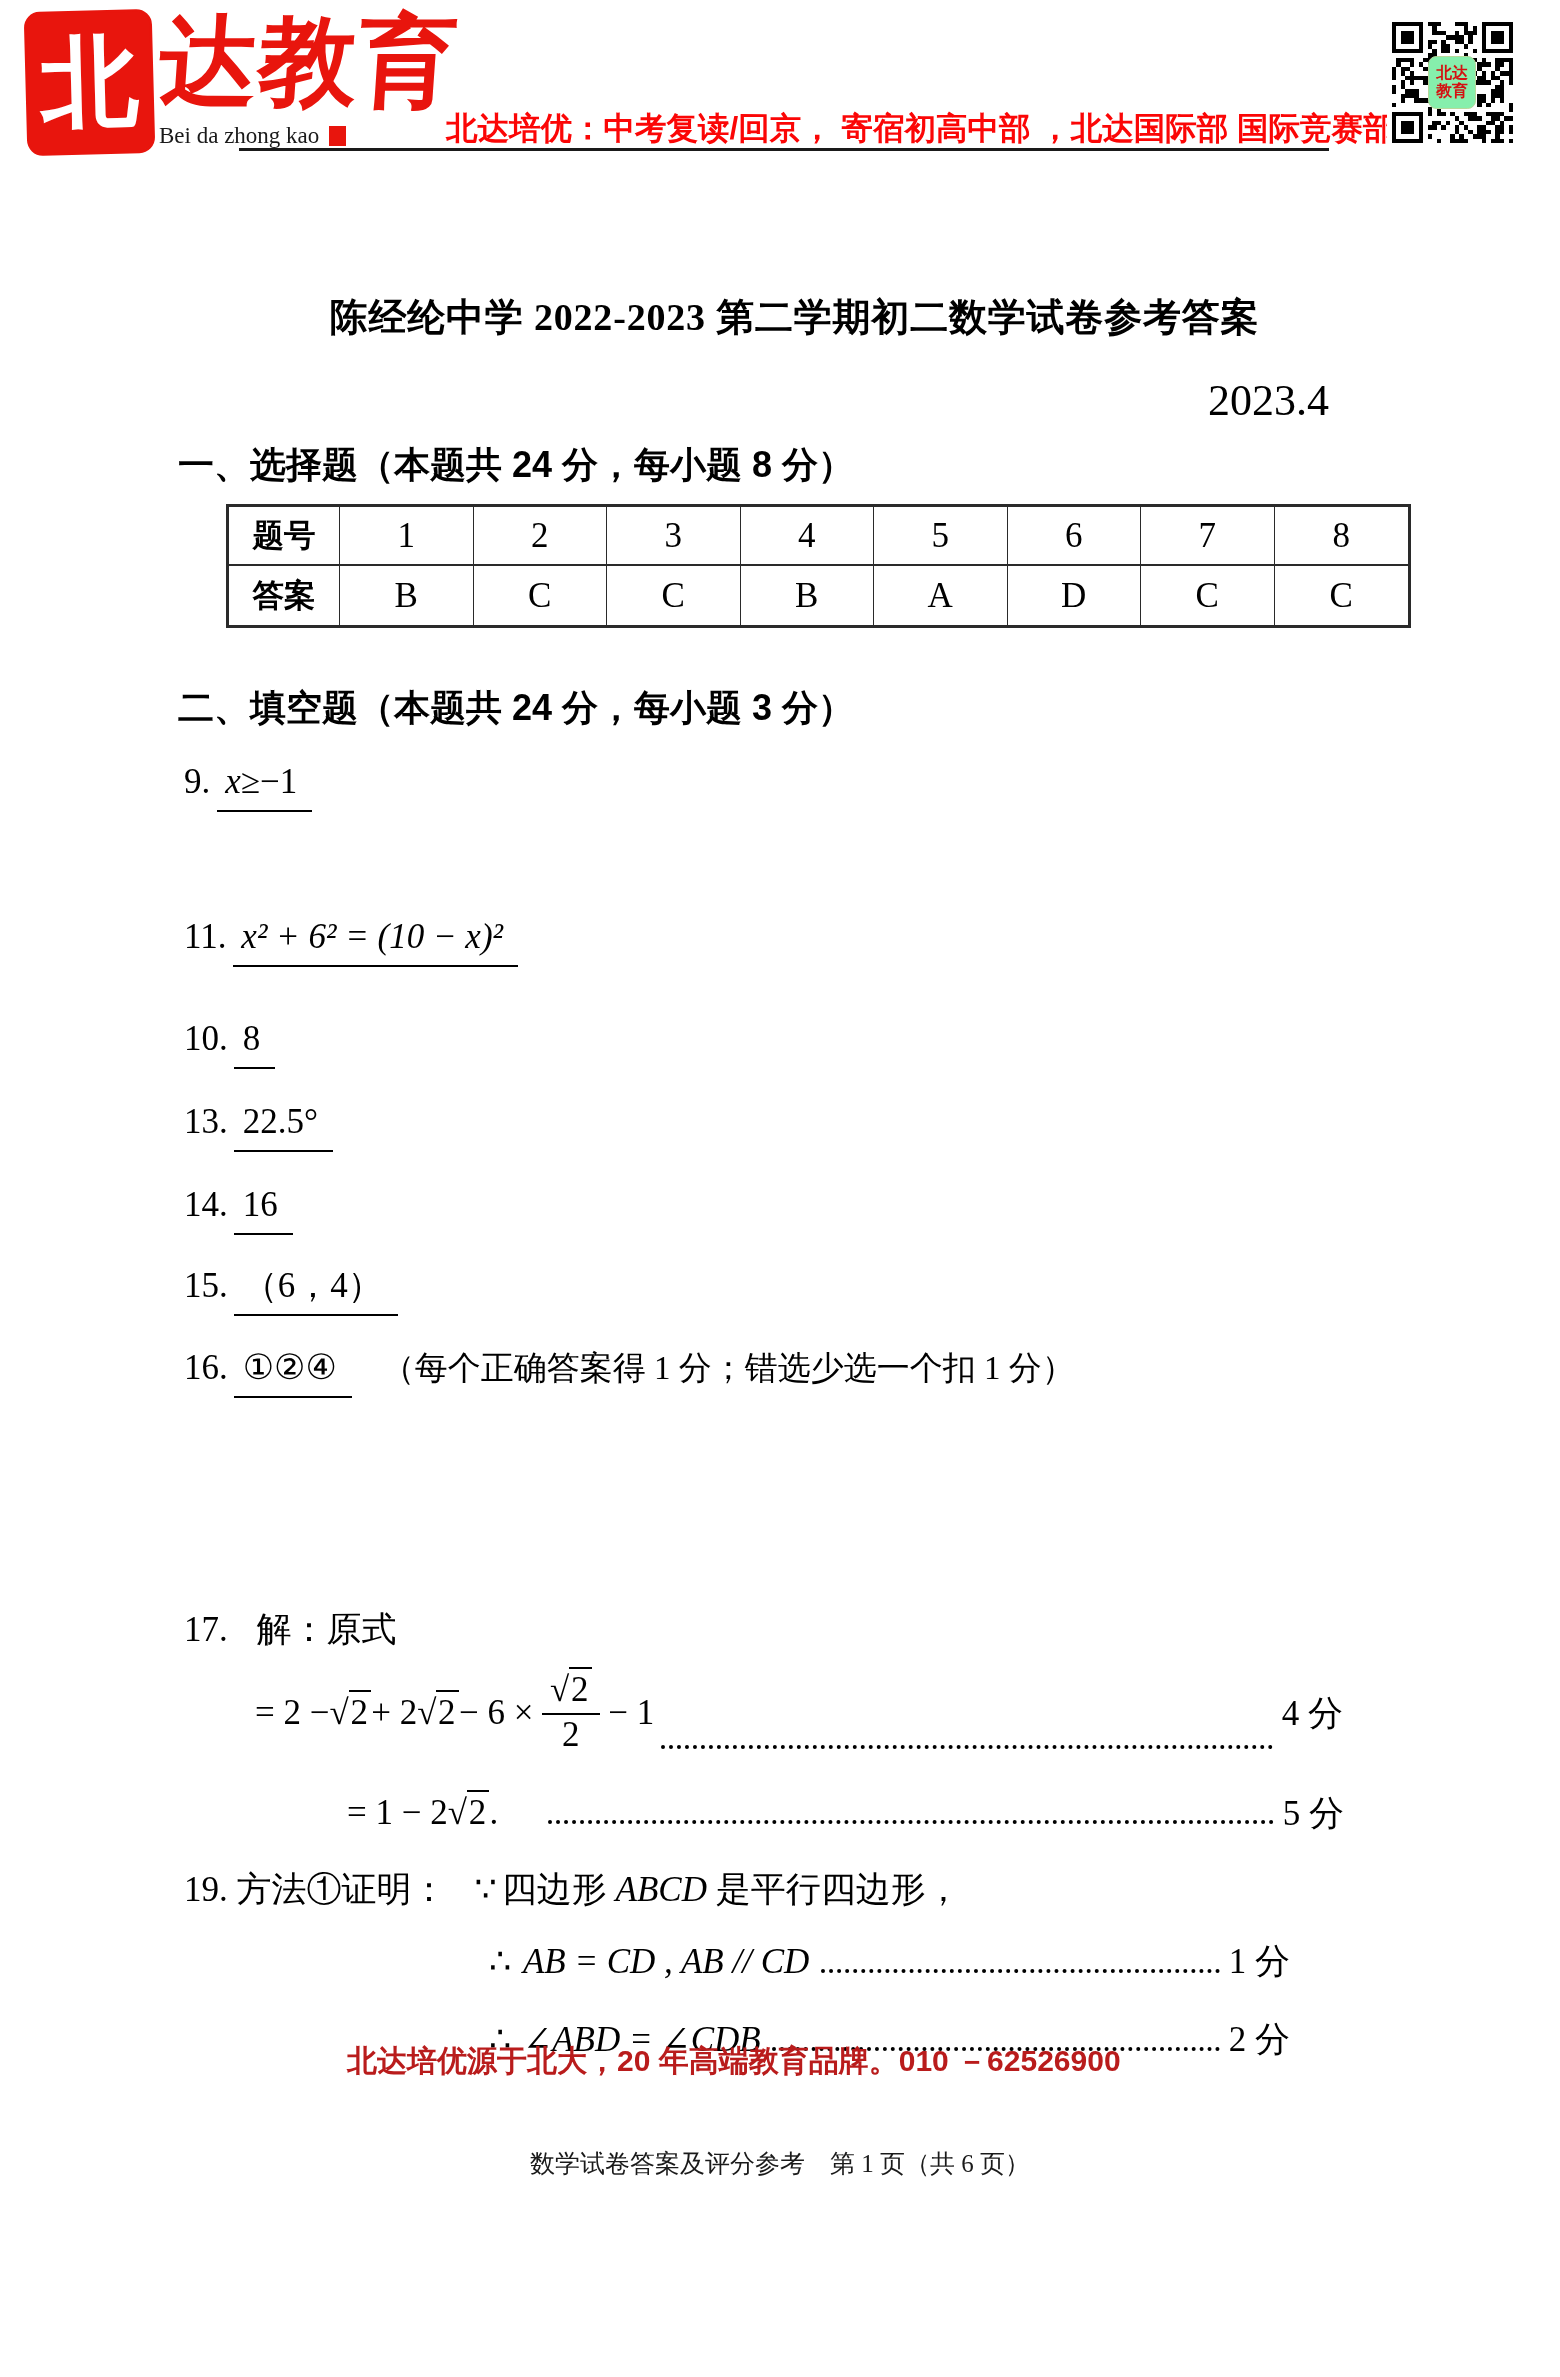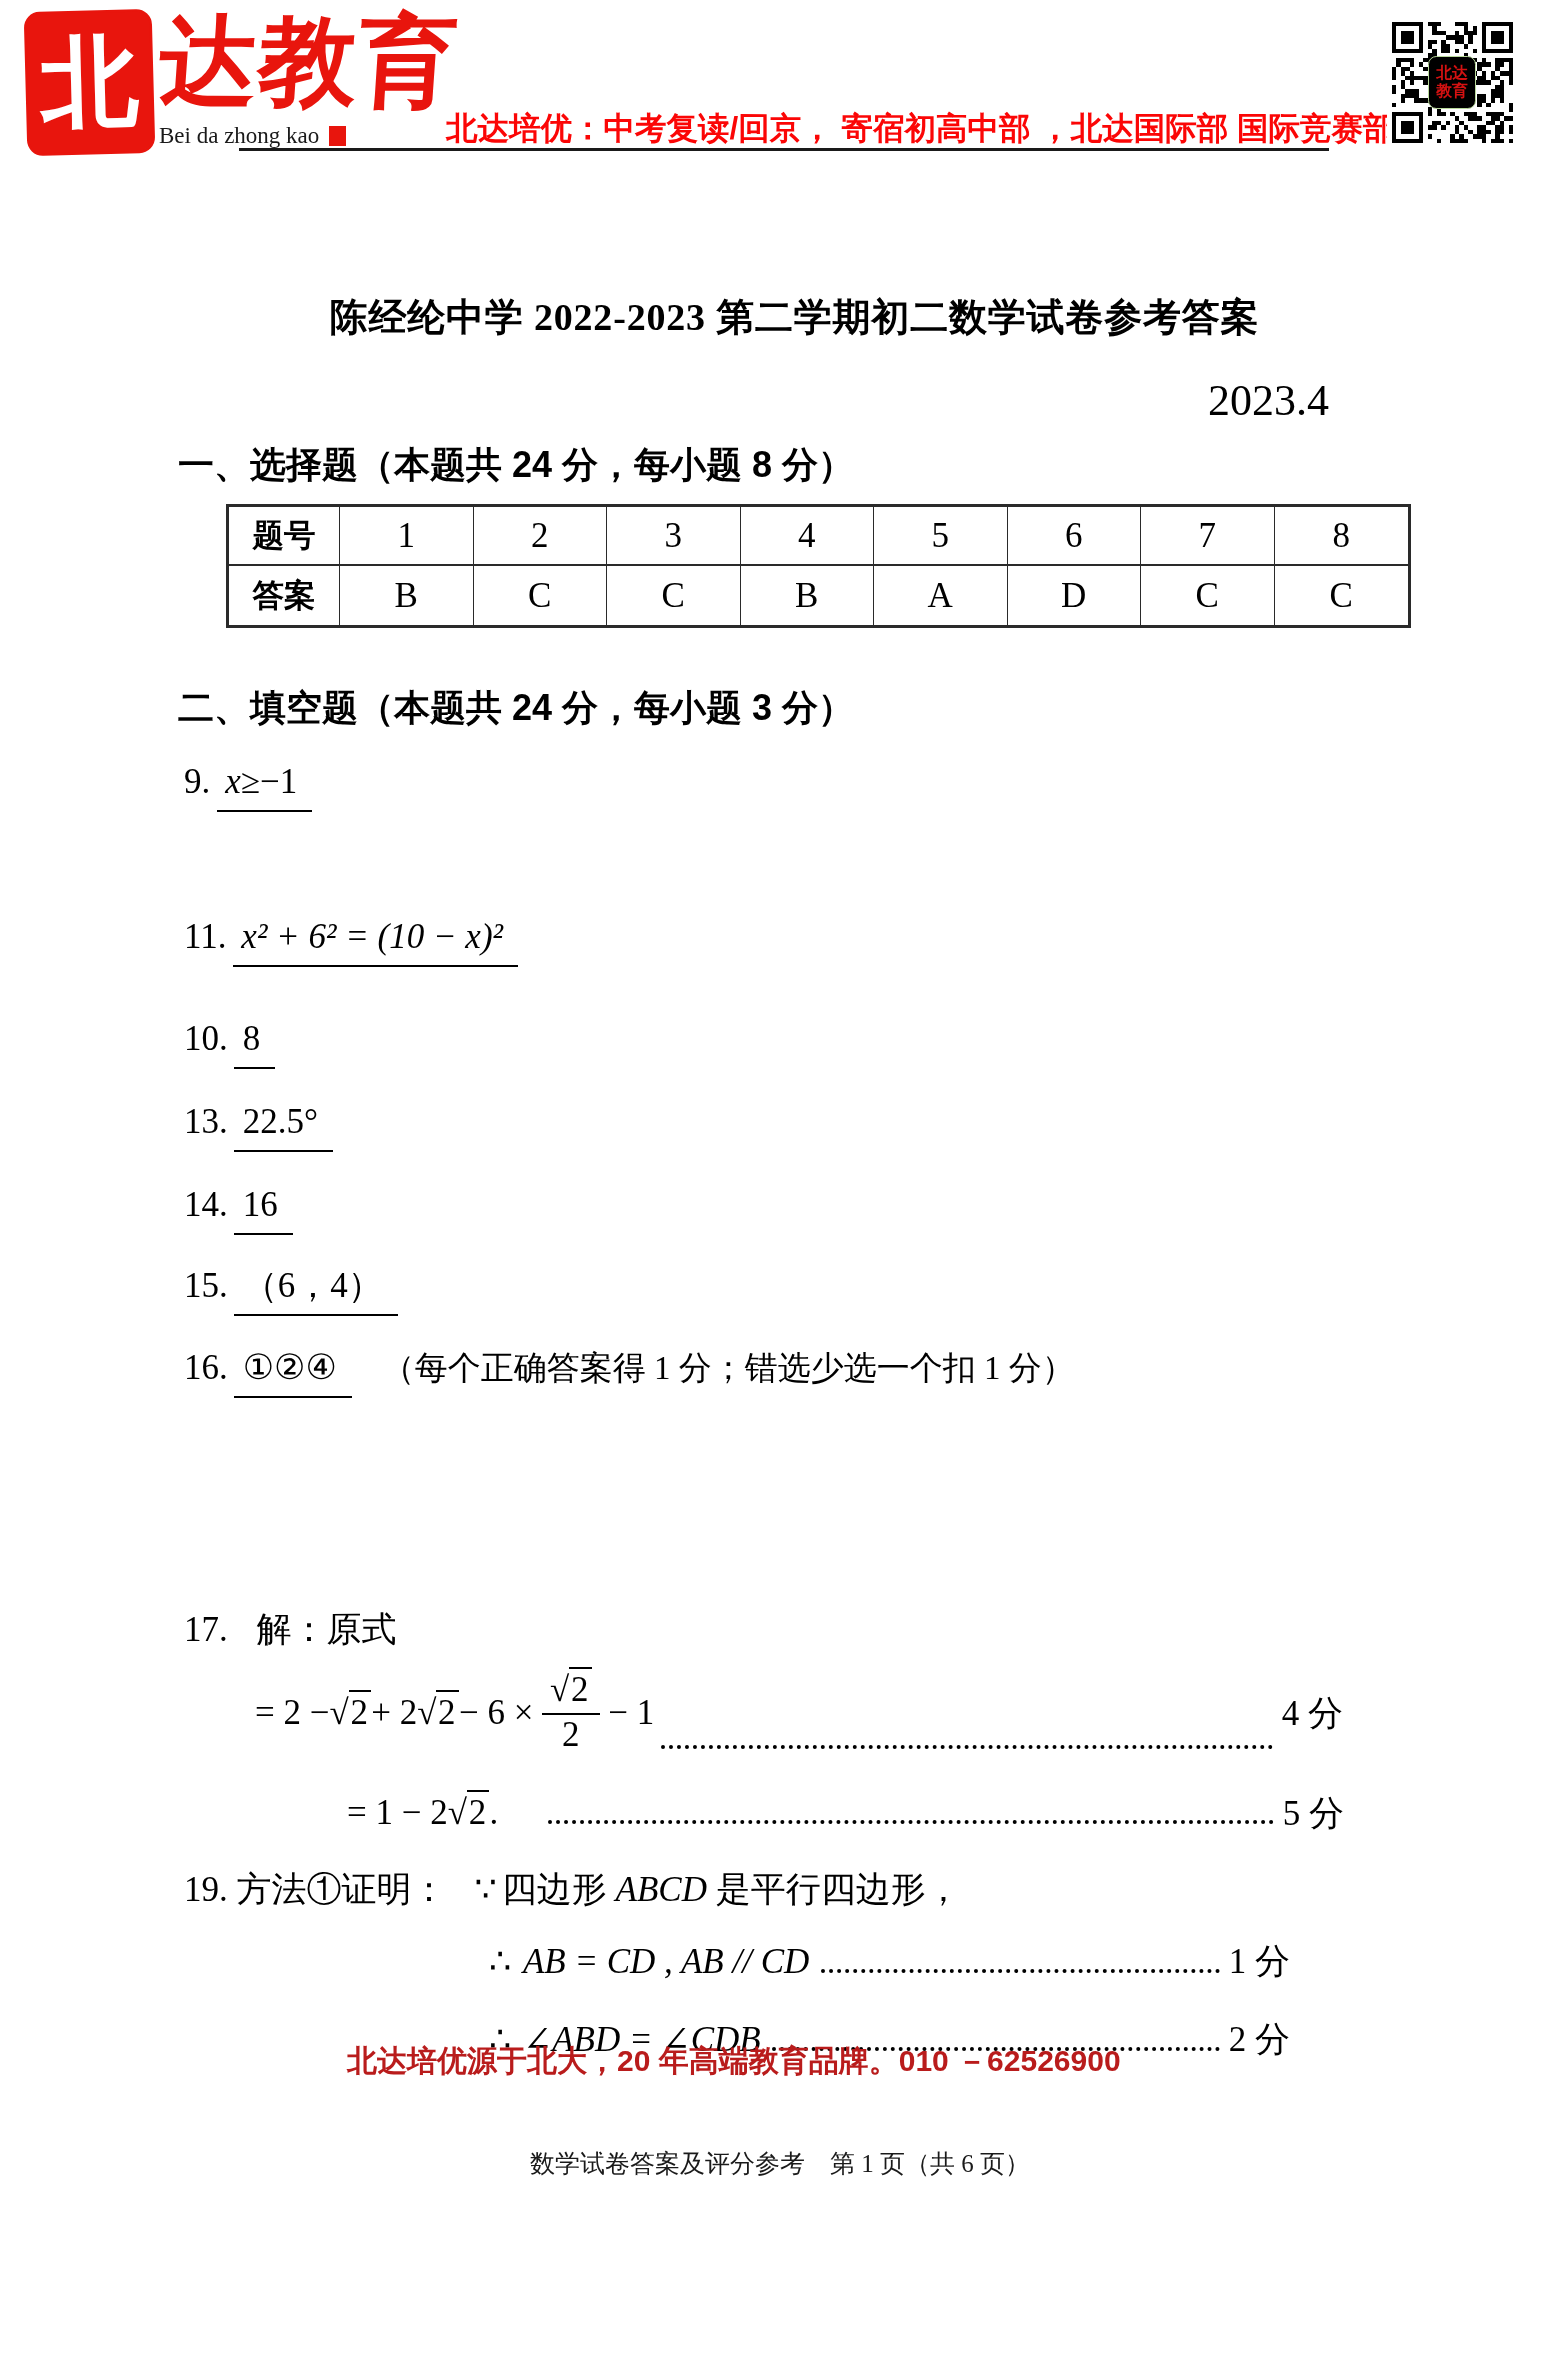--- a/index.html
+++ b/index.html
@@ -39,21 +39,21 @@
   .slogan {
     left:446px; top:108px; width:879px;
     color:#fb0606; font-size:31.5px; font-weight:bold; white-space:nowrap;
     font-family:"Liberation Sans","DejaVu Sans",sans-serif;
   }
   .head-rule { left:239px; top:148px; width:1090px; height:3.3px; background:#1a1a1a; }
   .qr { left:1387px; top:16.6px; width:131px; height:131px; }
   .qr svg { display:block; width:131px; height:131px; }
   .qr-center {
     position:absolute; left:41px; top:39px; width:48px; height:53px;
-    background:#000000; border:1.7px solid #b8d89a; border-radius:8.3px;
+    background:#86efac; border:1.7px solid #b8d89a; border-radius:8.3px;
     display:flex; flex-direction:column; align-items:center; justify-content:center;
     color:#d41111; font-weight:bold; font-size:15.8px; line-height:1.15;
     font-family:"Liberation Serif","DejaVu Serif",serif;
   }
 
   
   .title {
     left:0; top:292px; width:1560px; text-align:center;
     font-size:38px; font-weight:bold; letter-spacing:0.8px;
     font-family:"Liberation Serif","DejaVu Serif",serif;

